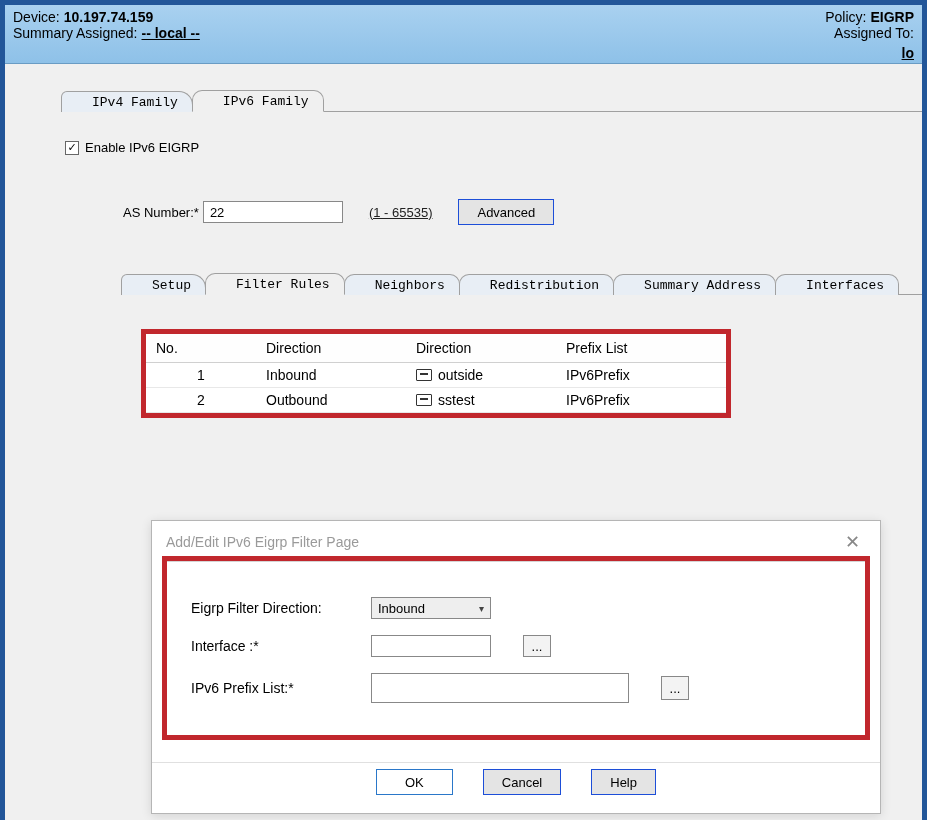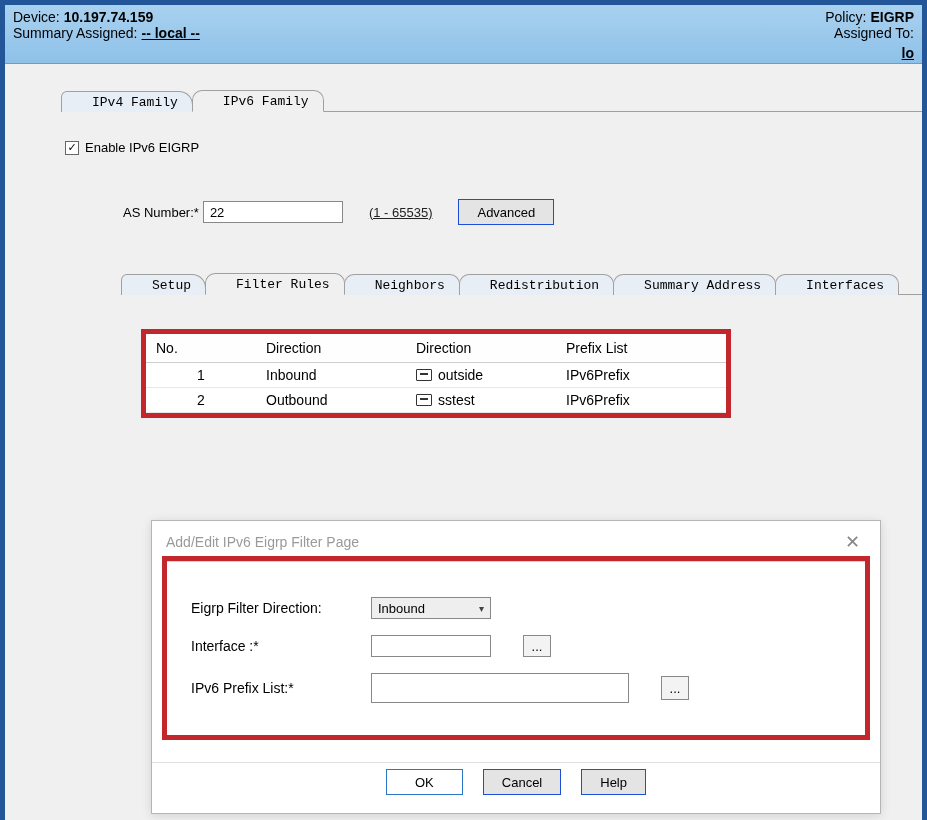--- a/index.html
+++ b/index.html
@@ -198,21 +198,21 @@
   }
   .select .chev { font-size: 10px; color: #444; }
   .browse-btn {
     border: 1px solid #888; background: #f3f3f3; width: 28px; height: 22px;
     display: inline-flex; align-items: center; justify-content: center;
     margin-left: 12px; cursor: pointer;
   }
   .dialog-buttons {
     display: flex;
     justify-content: center;
-    gap: 20px;
+    gap: 30px;
     padding: 6px 0 18px 0;
     border-top: 1px solid #e0e0e0;
   }
   .btn-ok { border: 1px solid #2a77c9; background: #fff; padding: 4px 28px; }
 </style>
 </head>
 <body>
 
 <div class="outer-border">
 

